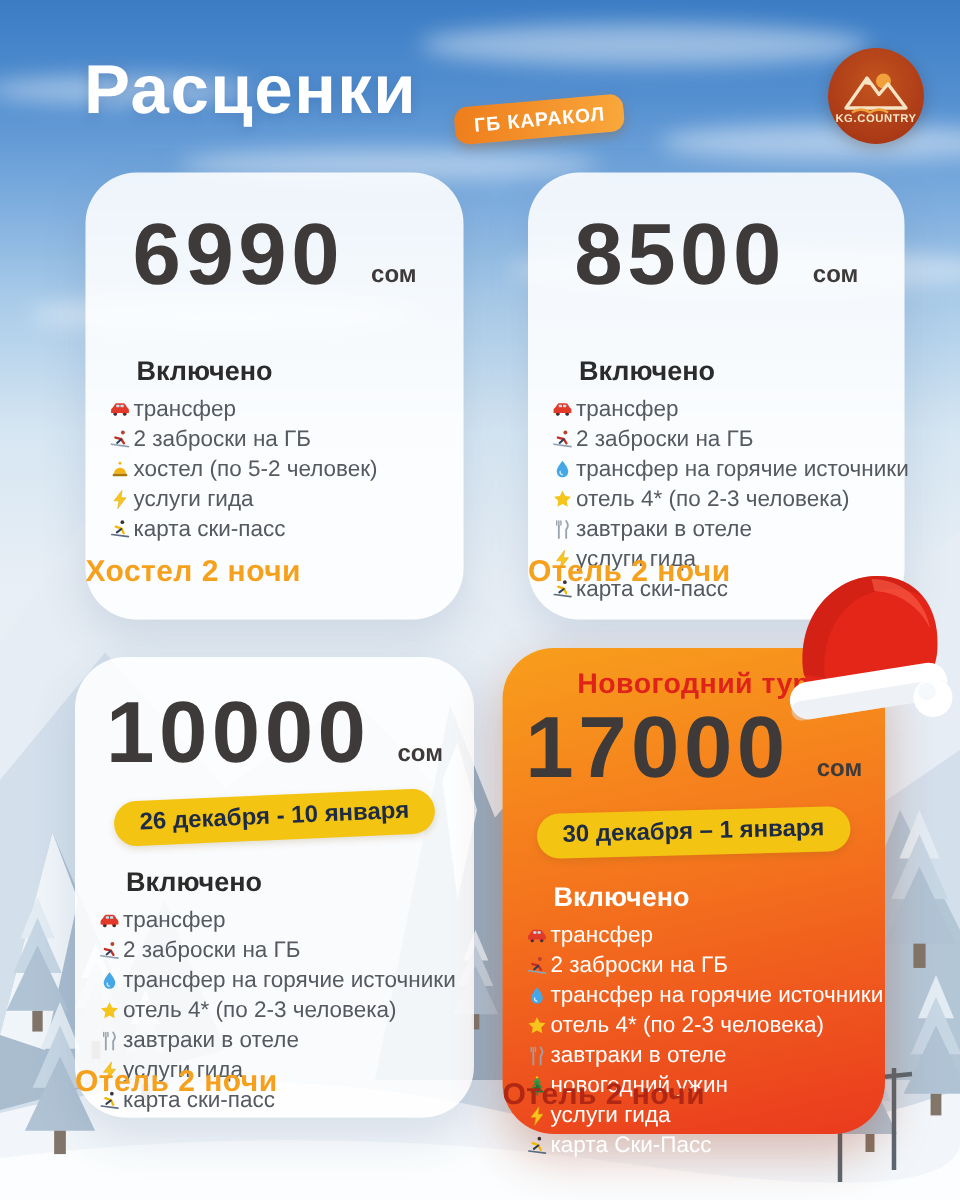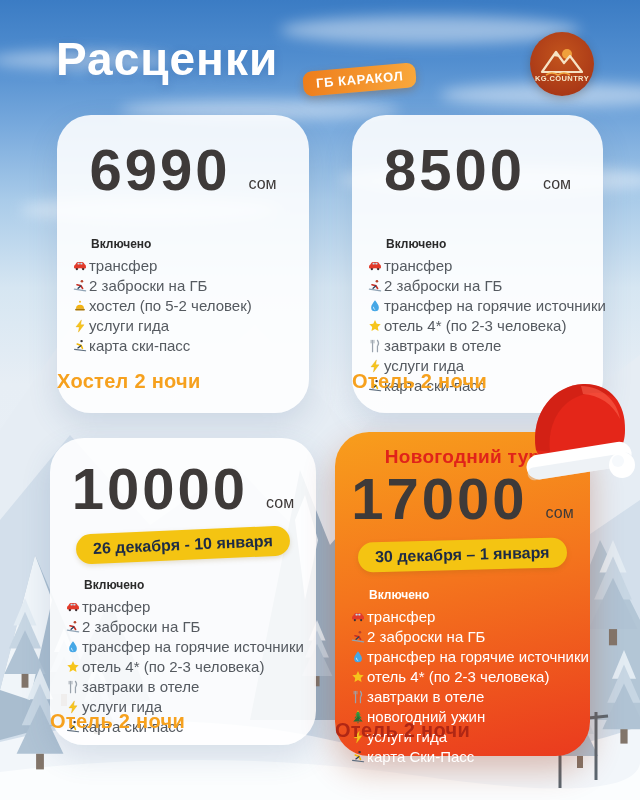--- a/index.html
+++ b/index.html
@@ -7,51 +7,51 @@
   .poster{position:relative;width:640px;height:800px;overflow:hidden;
     background:linear-gradient(180deg,#3b7cc4 0%,#538fd0 8%,#79aadd 16%,#a9cbe9 25%,#d6e6f2 36%,#e7eef5 48%,#edf3f7 100%);}
   svg.bg{position:absolute;left:0;top:0;z-index:0;}
 
   
   .title{position:absolute;left:56px;top:32px;z-index:3;font-size:46px;font-weight:800;color:#ffffff;
     letter-spacing:1px;text-shadow:0 2px 8px rgba(30,70,130,.22);}
   .badge{position:absolute;left:303px;top:67px;z-index:4;transform:rotate(-5deg);
     background:linear-gradient(100deg,#ee7d1b,#f9a83c);color:#fff;font-weight:700;font-size:13px;
     letter-spacing:.6px;padding:5px 13px;border-radius:9px;box-shadow:0 3px 8px rgba(160,80,0,.30);}
-  .logo{position:absolute;left:530px;top:32px;z-index:3;width:64px;height:64px;border-radius:50%;
+  .logo{position:absolute;left:552px;top:32px;z-index:3;width:64px;height:64px;border-radius:50%;
     background:radial-gradient(circle at 50% 38%,#c3541d 0%,#ab3a17 70%,#9c3113 100%);
     display:flex;flex-direction:column;align-items:center;justify-content:center;
     box-shadow:0 3px 10px rgba(60,30,10,.25);}
   .logo svg{display:block;}
   .logo .logo-text{font-size:7.5px;font-weight:700;color:#f7e7c9;letter-spacing:.4px;margin-top:-2px;}
 
   
   .card{position:absolute;z-index:2;background:rgba(255,255,255,.88);border-radius:34px;
     box-shadow:0 12px 30px rgba(70,100,140,.16);box-sizing:border-box;}
   .card1{left:57px;top:115px;width:252px;height:298px;}
   .card2{left:352px;top:115px;width:251px;height:298px;}
   .card3{left:50px;top:438px;width:266px;height:307px;}
   .card4{left:335px;top:432px;width:255px;height:324px;
     background:linear-gradient(168deg,#f89e1c 0%,#f4741d 46%,#ea3a1e 100%);
     box-shadow:0 14px 32px rgba(160,50,10,.30);}
 
   .price-row{display:flex;justify-content:center;align-items:flex-end;margin-top:26px;}
   .card3 .price-row,.card4 .price-row{margin-top:22px;text-align:right;}
   .card4 .price-row{margin-top:2px;}
   .price{font-size:58px;line-height:1;font-weight:800;color:#3e3a39;letter-spacing:3px;}
-  .currency{font-size:16px;font-weight:400;color:#3e3a39;margin-left:18px;padding-bottom:6px;}
+  .currency{font-size:16px;font-weight:700;color:#3e3a39;margin-left:18px;padding-bottom:6px;}
 
   .ny-title{margin-top:14px;text-align:center;font-size:19px;font-weight:800;color:#e0231a;letter-spacing:.3px;}
 
   .pill-wrap{text-align:center;margin-top:12px;}
   .pill{display:inline-block;background:#f4c412;color:#1d2b45;font-weight:700;font-size:16px;
     padding:6px 17px;border-radius:18px;transform:rotate(-2.5deg);box-shadow:0 2px 5px rgba(120,90,0,.18);}
   .card4 .pill{transform:rotate(-1.5deg);}
 
-  .included{margin:30px 0 6px 34px;font-size:12px;font-weight:700;color:#2b2b2b;}
+  .included{margin:30px 0 6px 34px;font-size:18px;font-weight:700;color:#2b2b2b;}
   .card1 .included,.card2 .included{margin-top:38px;}
   .card3 .included,.card4 .included{margin-top:18px;}
   .card4 .included{color:#ffffff;}
 
   ul.inc-list{list-style:none;margin:0;padding:0 8px 0 16px;}
   ul.inc-list li{display:flex;align-items:center;gap:2px;margin-bottom:3px;font-size:15px;line-height:17px;color:#555a60;white-space:nowrap;}
   .card4 ul.inc-list li{color:#fff;}
   .ic{width:14px;height:14px;flex:0 0 14px;display:inline-flex;}
   .ic svg{width:14px;height:14px;}
 

